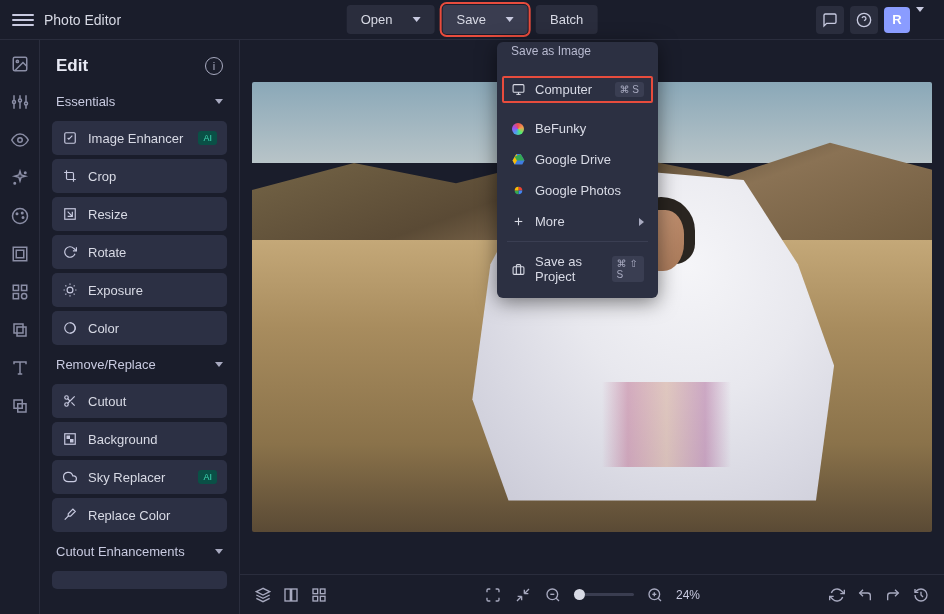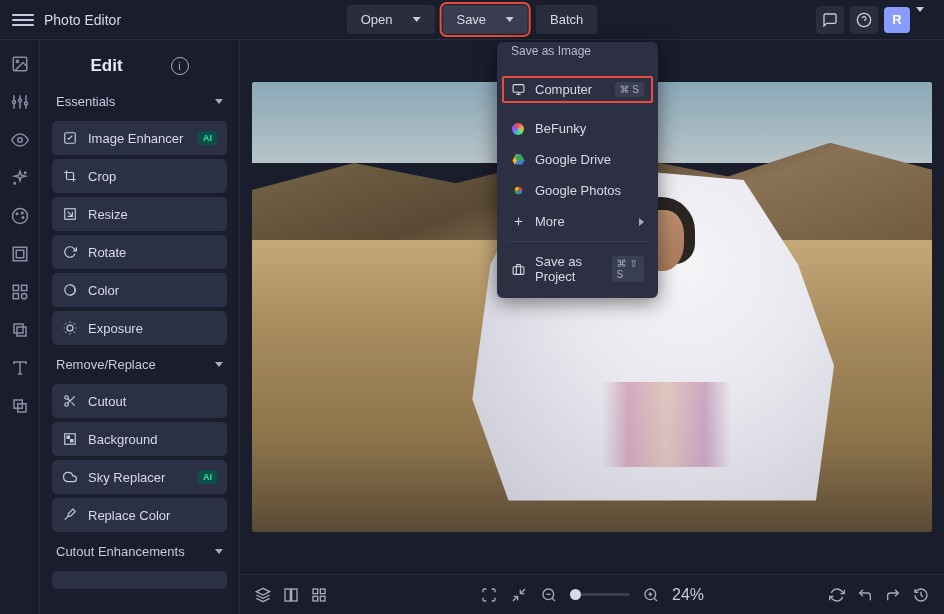--- a/index.html
+++ b/index.html
@@ -19,28 +19,28 @@
 .avatar { width: 26px; height: 26px; background: #8a9cff; color: #fff; border-radius: 4px; display: flex; align-items: center; justify-content: center; font-weight: 600; font-size: 13px; }
 
 
 .rail { position: absolute; left: 0; top: 40px; width: 40px; height: 574px; background: #1a1d2b; border-right: 1px solid #2a2d3d; display: flex; flex-direction: column; align-items: center; padding-top: 14px; gap: 18px; }
 .rail-icon { width: 20px; height: 20px; color: #8a8da5; cursor: pointer; display: flex; align-items: center; justify-content: center; }
 
 
 .sidebar { position: absolute; left: 40px; top: 40px; width: 200px; height: 574px; background: #1a1d2b; border-right: 1px solid #2a2d3d; overflow-y: auto; }
 .sidebar::-webkit-scrollbar { width: 6px; }
 .sidebar::-webkit-scrollbar-thumb { background: #3a3d50; border-radius: 3px; }
-.panel-header { display: flex; align-items: center; justify-content: center; padding: 16px 16px 10px; gap: 48px; }
+.panel-header { display: flex; align-items: center; justify-content: space-between; padding: 16px 16px 10px; gap: 48px; }
 .panel-title { font-size: 17px; font-weight: 600; color: #e8eaf5; }
 .info-icon { width: 18px; height: 18px; border: 1.5px solid #a8aac0; border-radius: 50%; display: flex; align-items: center; justify-content: center; font-size: 11px; color: #a8aac0; cursor: pointer; }
 .section-header { display: flex; align-items: center; justify-content: space-between; padding: 8px 16px; cursor: pointer; font-size: 13px; color: #c8cae0; }
 .chev { width: 0; height: 0; border-left: 4px solid transparent; border-right: 4px solid transparent; border-top: 5px solid #a8aac0; }
 .tool-item { display: flex; align-items: center; background: #2c3044; margin: 4px 12px; padding: 9px 10px; border-radius: 5px; cursor: pointer; gap: 10px; font-size: 13px; }
 .tool-icon { width: 16px; height: 16px; color: #c8cae0; display: flex; align-items: center; justify-content: center; flex-shrink: 0; }
-.ai-badge { margin-left: auto; background: #0a5046; color: #3fd9b5; font-size: 9px; font-weight: 700; padding: 2px 5px; border-radius: 3px; }
+.ai-badge { margin-left: auto; background: #0a5046; color: #3fd9b5; font-size: 9px; font-weight: 400; padding: 2px 5px; border-radius: 3px; }
 
 
 .canvas-area { position: absolute; left: 240px; top: 40px; right: 0; bottom: 40px; background: #1a1d2b; display: flex; align-items: center; justify-content: center; padding: 30px 10px; }
 .canvas-image { width: 680px; height: 450px; position: relative; overflow: hidden; border-radius: 2px; }
 .sky { position: absolute; top: 0; left: 0; right: 0; height: 18%; background: linear-gradient(180deg, #8aa8b8 0%, #b8c4c8 100%); }
 .mountain { position: absolute; top: 12%; left: 0; right: 0; height: 30%; background: linear-gradient(160deg, #7a6a4a 0%, #5a4a35 40%, #8a7254 60%, #6a563a 100%); clip-path: polygon(0 40%, 15% 20%, 30% 35%, 50% 10%, 70% 30%, 85% 5%, 100% 25%, 100% 100%, 0 100%); }
 .terrain { position: absolute; top: 35%; left: 0; right: 0; bottom: 0; background: linear-gradient(180deg, #c4a878 0%, #a88c5e 30%, #8a724a 70%, #5a4a35 100%); }
 .person { position: absolute; top: 18%; left: 40%; width: 38%; height: 75%; }
 .fabric { position: absolute; top: 0; left: -20%; width: 140%; height: 100%; background: radial-gradient(ellipse at 60% 30%, #f5f5f8 0%, #e8e8ee 40%, #d8d8e2 70%, #c8c8d5 100%); clip-path: polygon(20% 0, 75% 5%, 90% 30%, 100% 60%, 95% 100%, 10% 100%, 0 70%, 5% 30%); }
 .face { position: absolute; top: 14%; left: 44%; width: 18%; height: 18%; background: linear-gradient(135deg, #c89878 0%, #a87858 100%); border-radius: 40% 40% 45% 45%; }
@@ -58,21 +58,21 @@
 .circle-icon { width: 12px; height: 12px; border-radius: 50%; }
 
 
 .bottombar { position: absolute; left: 240px; right: 0; bottom: 0; height: 40px; background: #1a1d2b; border-top: 1px solid #2a2d3d; display: flex; align-items: center; padding: 0 14px; gap: 10px; }
 .bb-left { display: flex; gap: 10px; }
 .bb-center { position: absolute; left: 50%; transform: translateX(-50%); display: flex; align-items: center; gap: 12px; }
 .bb-right { margin-left: auto; display: flex; gap: 10px; }
 .bb-icon { width: 18px; height: 18px; color: #a8aac0; cursor: pointer; display: flex; align-items: center; justify-content: center; }
 .zoom-slider { width: 60px; height: 3px; background: #3a3d50; border-radius: 2px; position: relative; }
 .zoom-handle { position: absolute; left: 0; top: -4px; width: 11px; height: 11px; background: #d8dae5; border-radius: 50%; }
-.zoom-text { font-size: 16px; color: #c8cae0; }
+.zoom-text { font-size: 12px; color: #c8cae0; }
 </style>
 </head>
 <body>
 
 <div class="topbar">
   <div class="menu-btn">
       <span></span>
       <span></span>
       <span></span>
     </div>
@@ -228,41 +228,41 @@
         <svg width="14" height="14" viewBox="0 0 24 24" fill="none" stroke="currentColor" stroke-width="2">
           <path d="M23 4v6h-6"></path>
           <path d="M20.49 15a9 9 0 1 1-2.12-9.36L23 10"></path>
         </svg>
       </span>
       <span>Rotate</span>
     </div>
   <div class="tool-item">
       <span class="tool-icon">
         <svg width="14" height="14" viewBox="0 0 24 24" fill="none" stroke="currentColor" stroke-width="2">
-          <circle cx="12" cy="12" r="9"></circle>
-          <path d="M12 3a9 9 0 0 1 0 18"></path>
-        </svg>
-      </span>
-      <span>Color</span>
-    </div>
-  <div class="tool-item">
-      <span class="tool-icon">
-        <svg width="14" height="14" viewBox="0 0 24 24" fill="none" stroke="currentColor" stroke-width="2">
           <circle cx="12" cy="12" r="5"></circle>
           <line x1="12" y1="1" x2="12" y2="3"></line>
           <line x1="12" y1="21" x2="12" y2="23"></line>
           <line x1="4.22" y1="4.22" x2="5.64" y2="5.64"></line>
           <line x1="18.36" y1="18.36" x2="19.78" y2="19.78"></line>
           <line x1="1" y1="12" x2="3" y2="12"></line>
           <line x1="21" y1="12" x2="23" y2="12"></line>
           <line x1="4.22" y1="19.78" x2="5.64" y2="18.36"></line>
           <line x1="18.36" y1="5.64" x2="19.78" y2="4.22"></line>
         </svg>
       </span>
       <span>Exposure</span>
+    </div>
+  <div class="tool-item">
+      <span class="tool-icon">
+        <svg width="14" height="14" viewBox="0 0 24 24" fill="none" stroke="currentColor" stroke-width="2">
+          <circle cx="12" cy="12" r="9"></circle>
+          <path d="M12 3a9 9 0 0 1 0 18"></path>
+        </svg>
+      </span>
+      <span>Color</span>
     </div>
 
   <div class="section-header">
       <span>Remove/Replace</span>
       <span class="chev"></span>
     </div>
   <div class="tool-item">
       <span class="tool-icon">
         <svg width="14" height="14" viewBox="0 0 24 24" fill="none" stroke="currentColor" stroke-width="2">
           <circle cx="6" cy="6" r="3"></circle>

